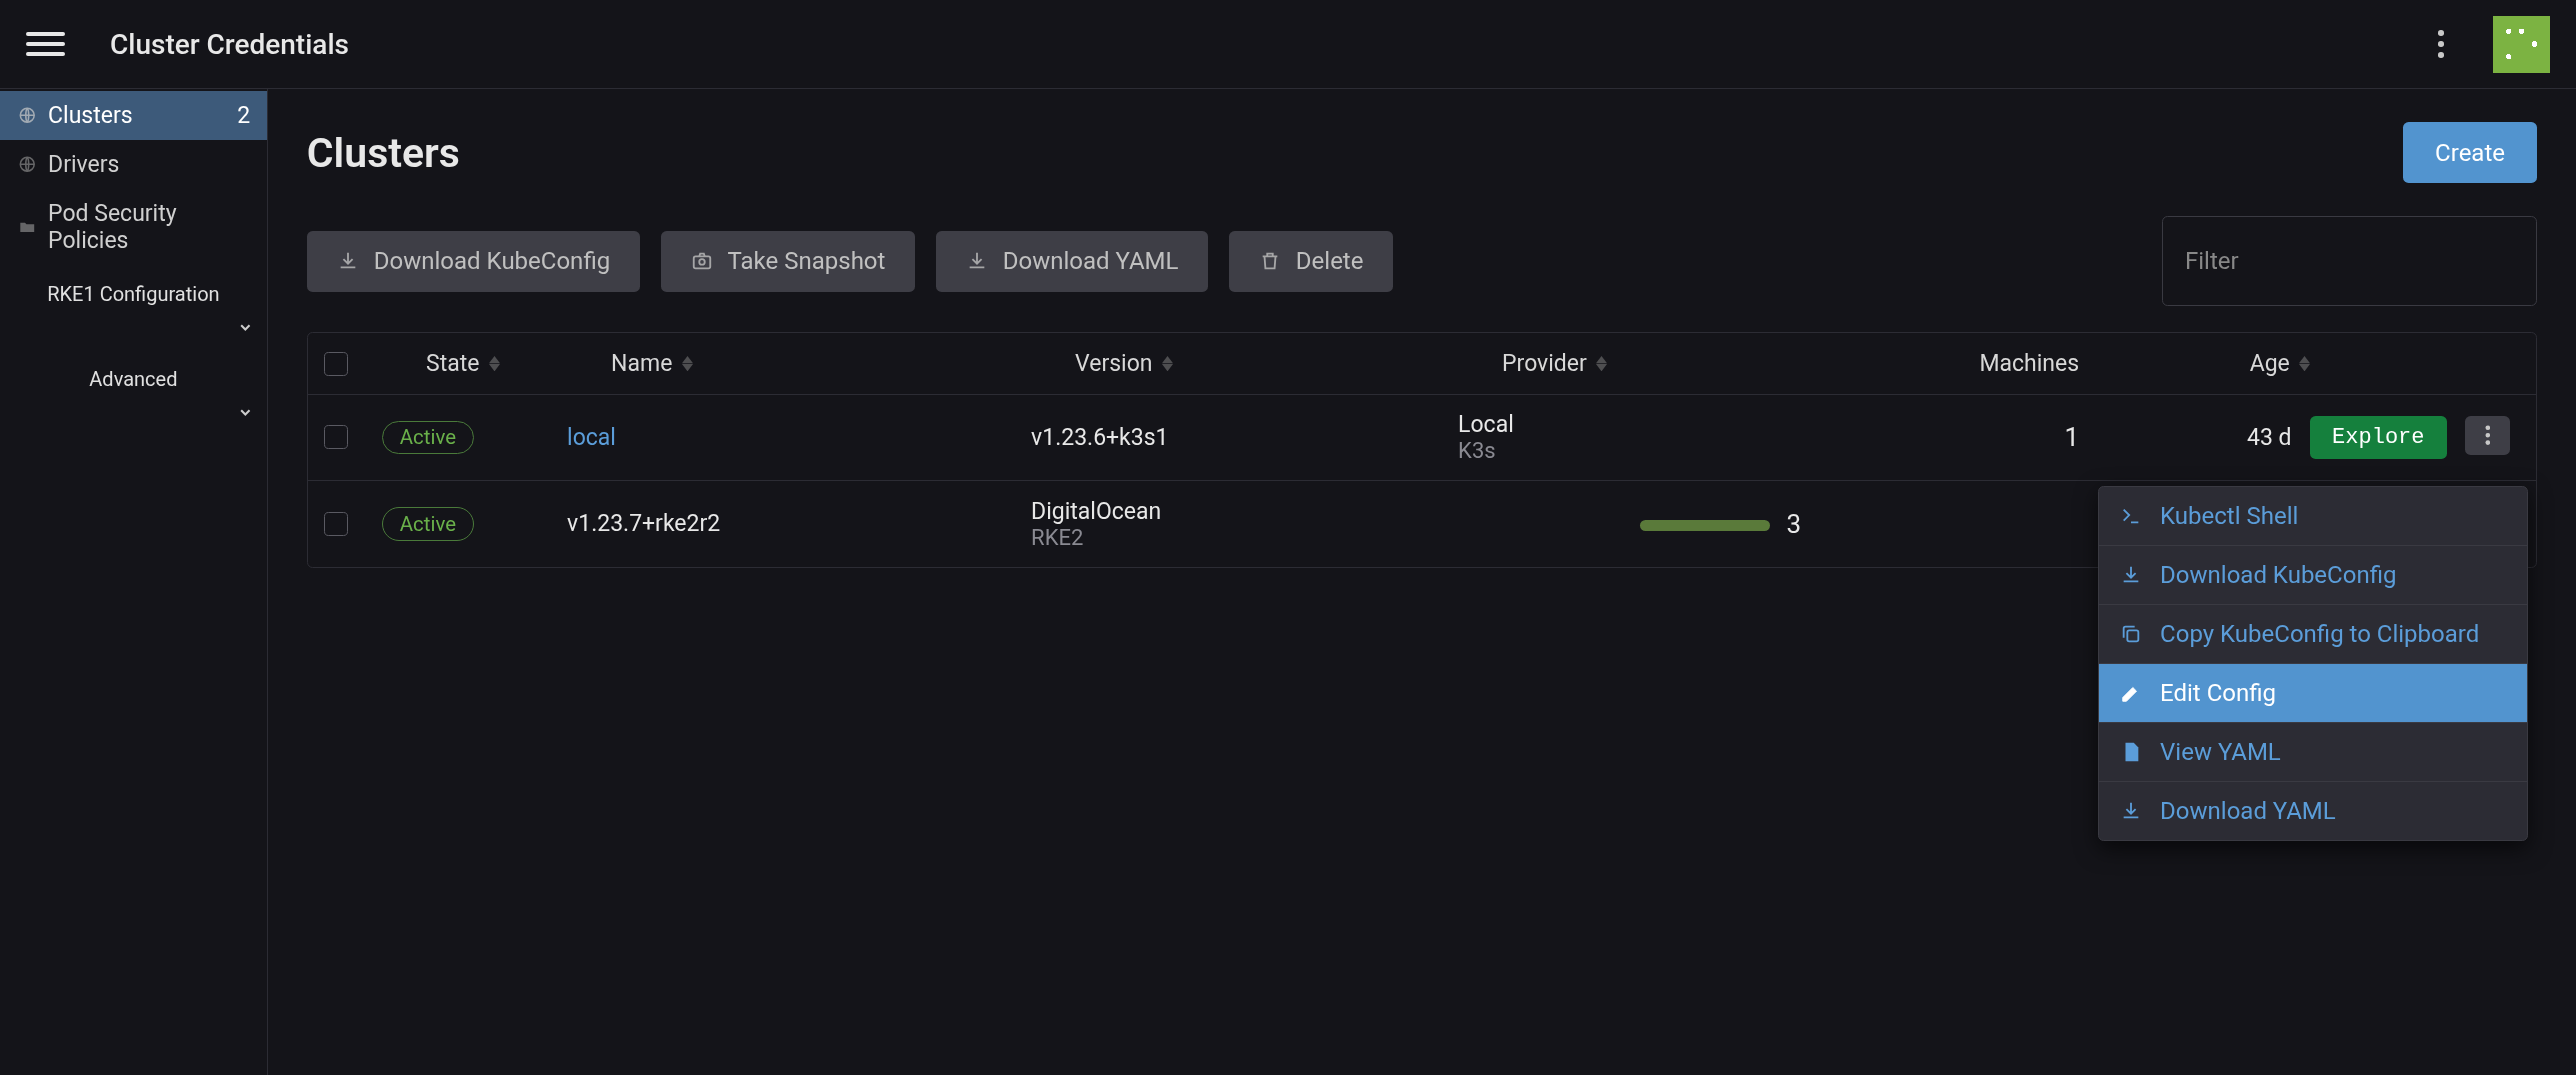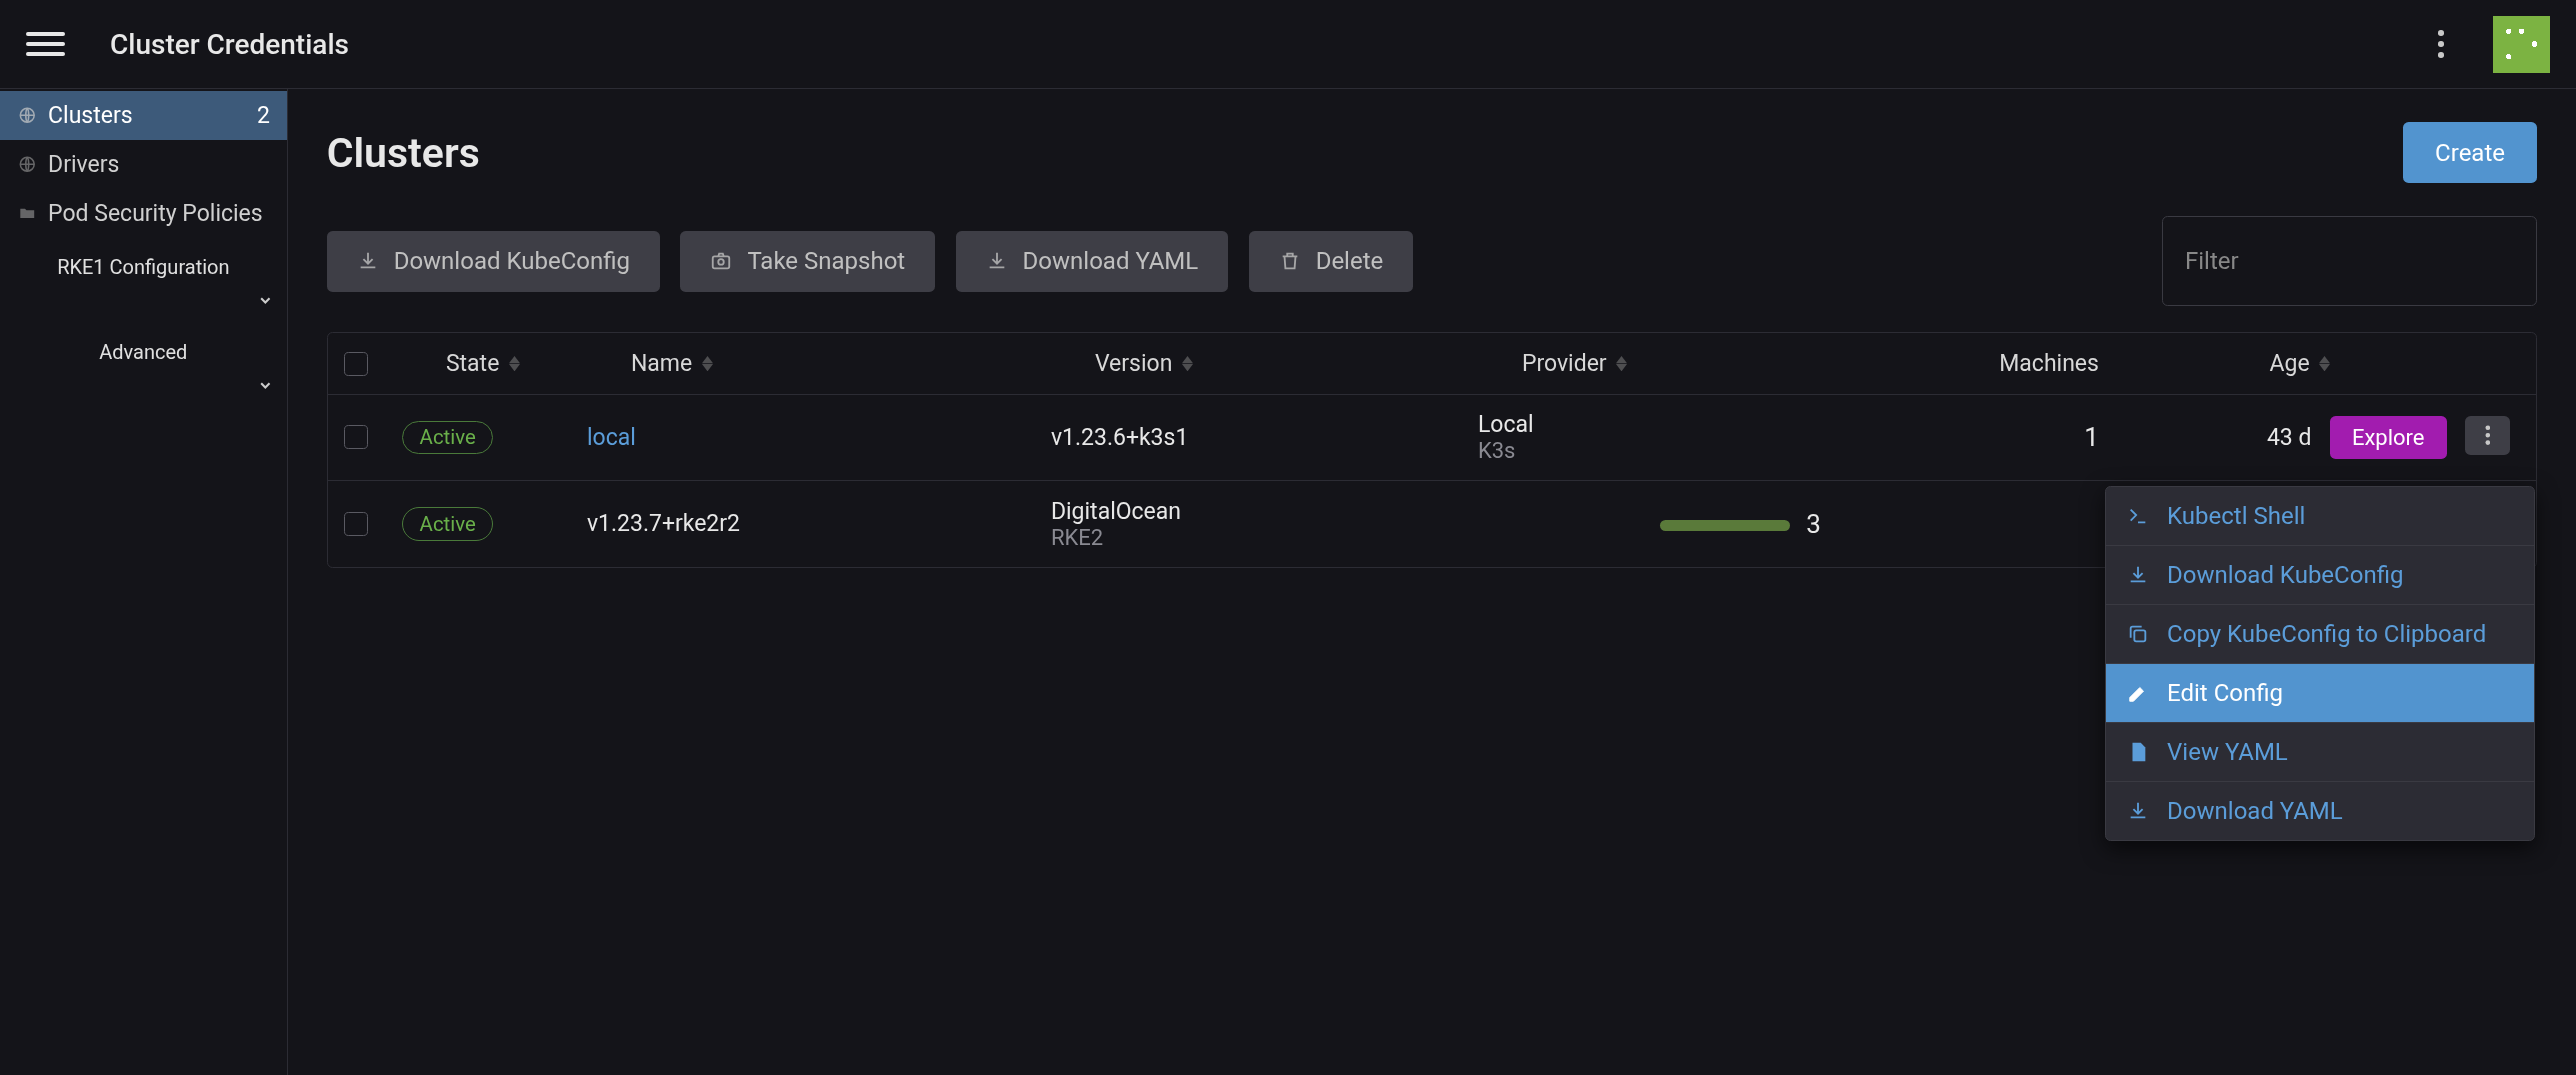--- a/index.html
+++ b/index.html
@@ -50,24 +50,24 @@
 .trow { border-bottom:1.9px solid #2c2c34; font-size:23px; }
 .trow:last-child { border-bottom:none; }
 .chk { width:24px; height:24px; border:1.9px solid #5a5a62; border-radius:4.6px; margin-left:7.4px; cursor:pointer; }
 .badge { display:inline-block; padding:3.7px 16.7px; border:1.9px solid #4a7a3a; color:#6ab04a; border-radius:926px; font-size:20.4px; }
 .link { color:#5b9dd9; cursor:pointer; }
 .prov-sub { color:#8a8a92; font-size:22px; }
 .machines-col { text-align:right; padding-right:46px; font-size:26px; }
 .prog { width:130px; height:11px; background:#5a7a3a; border-radius:5.6px; display:inline-block; margin-right:16.7px; vertical-align:middle; }
 .age-col { text-align:right; padding-right:18.5px; }
 .actions { display:flex; gap:18.5px; justify-content:flex-end; padding-right:16.7px; }
-.explore { padding:9.3px 22px; background:#a21caf; color:#fff; border:none; border-radius:5.6px; font-size:22px; cursor:pointer; }
+.explore { padding:9.3px 22px; background:#15803d; color:#fff; border:none; border-radius:5.6px; font-size:22px; cursor:pointer;font-family:Liberation Mono, monospace; }
 .rowmenu { width:45px; height:39px; background:#3e3e46; border:none; border-radius:5.6px; color:#c8c8c8; font-size:22px; cursor:pointer; display:flex; align-items:center; justify-content:center; }
 
-.ctx-menu { position:absolute; top:397px; right:41px; width:430px; background:#2c2c34; border:1.9px solid #3a3a42; border-radius:5.6px; box-shadow:0 7.4px 22px rgba(0,0,0,.6); z-index:50; }
+.ctx-menu { position:absolute; top:397px; right:48px; width:430px; background:#2c2c34; border:1.9px solid #3a3a42; border-radius:5.6px; box-shadow:0 7.4px 22px rgba(0,0,0,.6); z-index:50; }
 .ctx-item { display:flex; align-items:center; gap:16.7px; padding:15px 20.4px; font-size:24px; color:#5b9dd9; border-bottom:0.9px solid #3a3a42; cursor:pointer; }
 .ctx-item:last-child { border-bottom:none; }
 .ctx-item.hover { background:#5294cf; color:#fff; }
 .ctx-item .mico { width:24px; height:24px; display:flex; align-items:center; justify-content:center; }
 .ctx-item.hover .mico svg { stroke:#fff; fill:#fff; }
 .ctx-item .mico svg { width:22px; height:22px; }
 </style>
 </head>
 <body>
 

